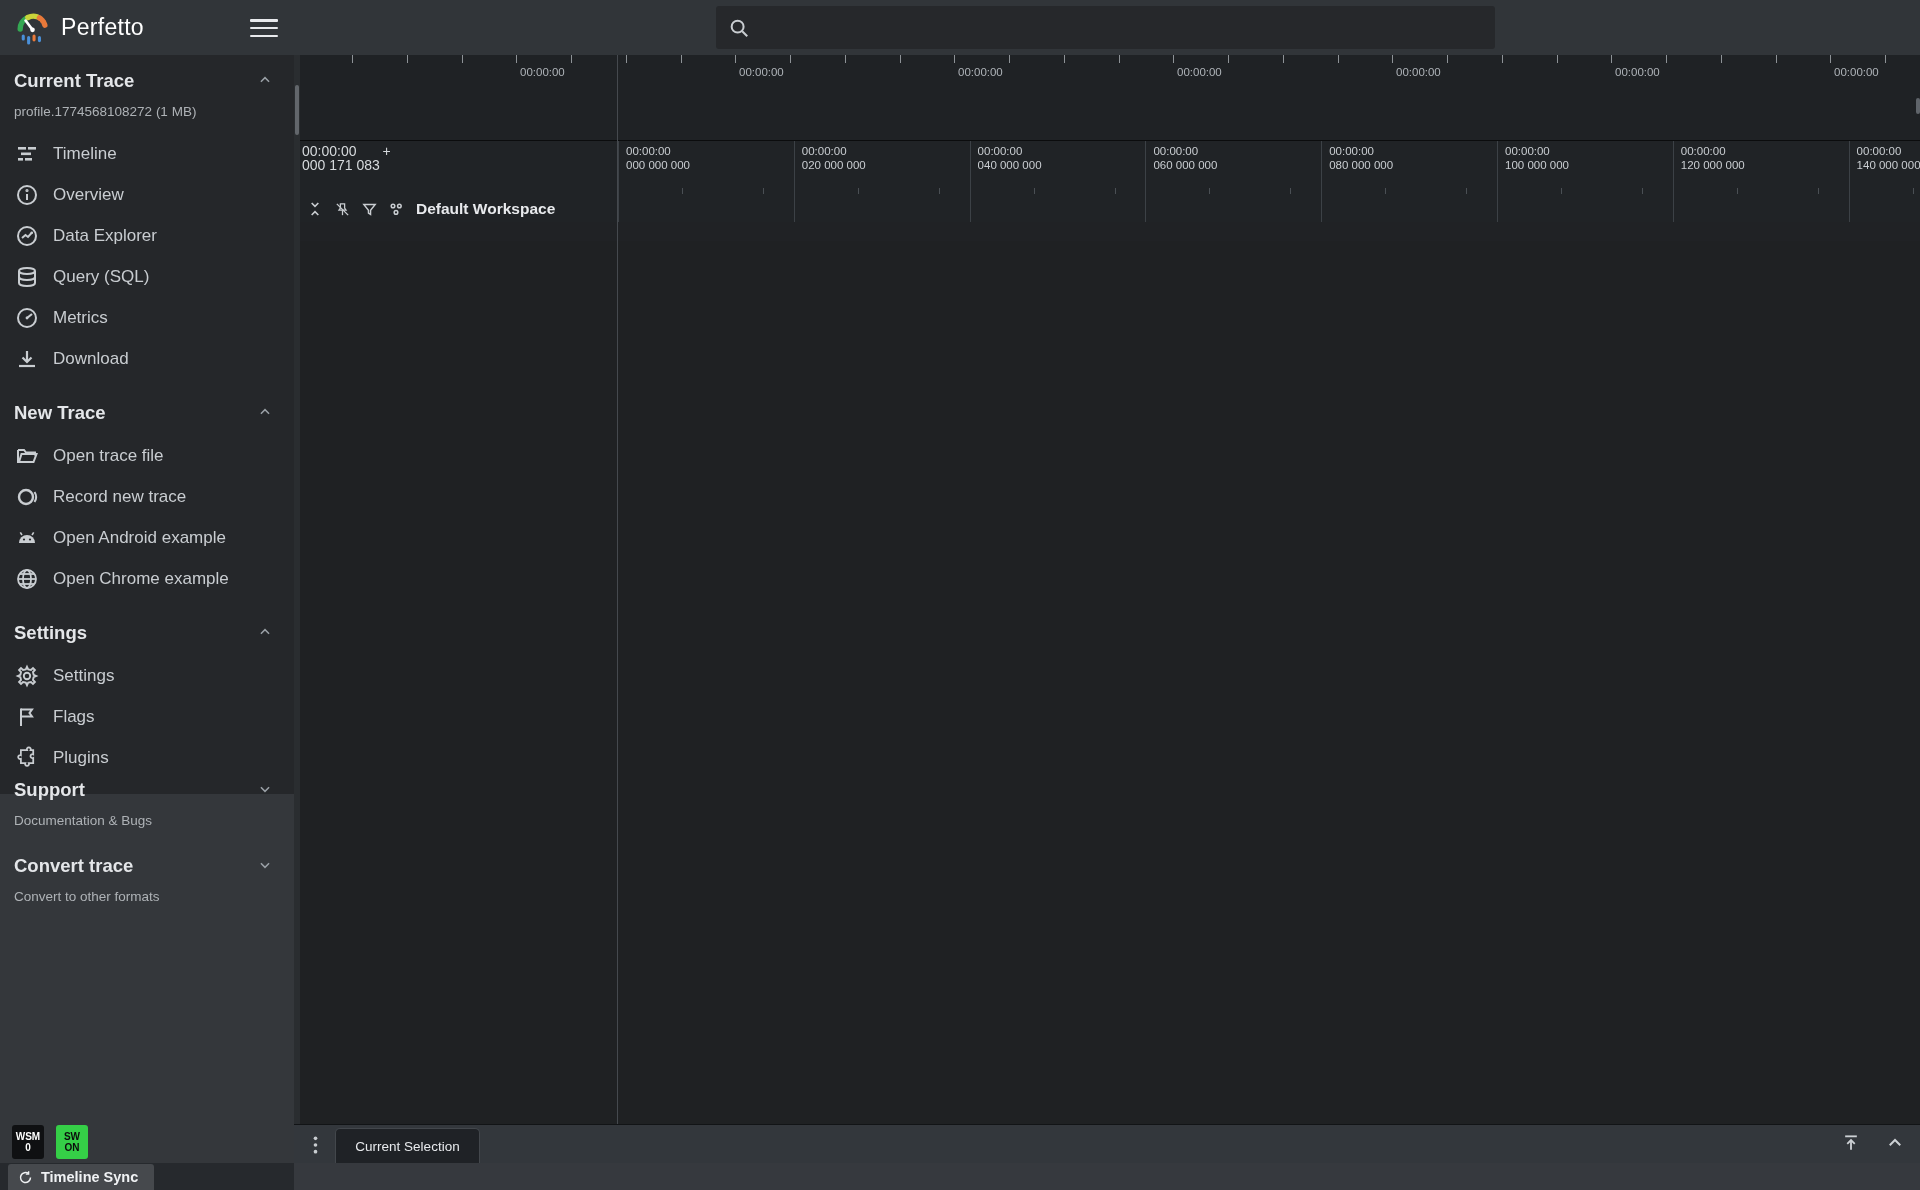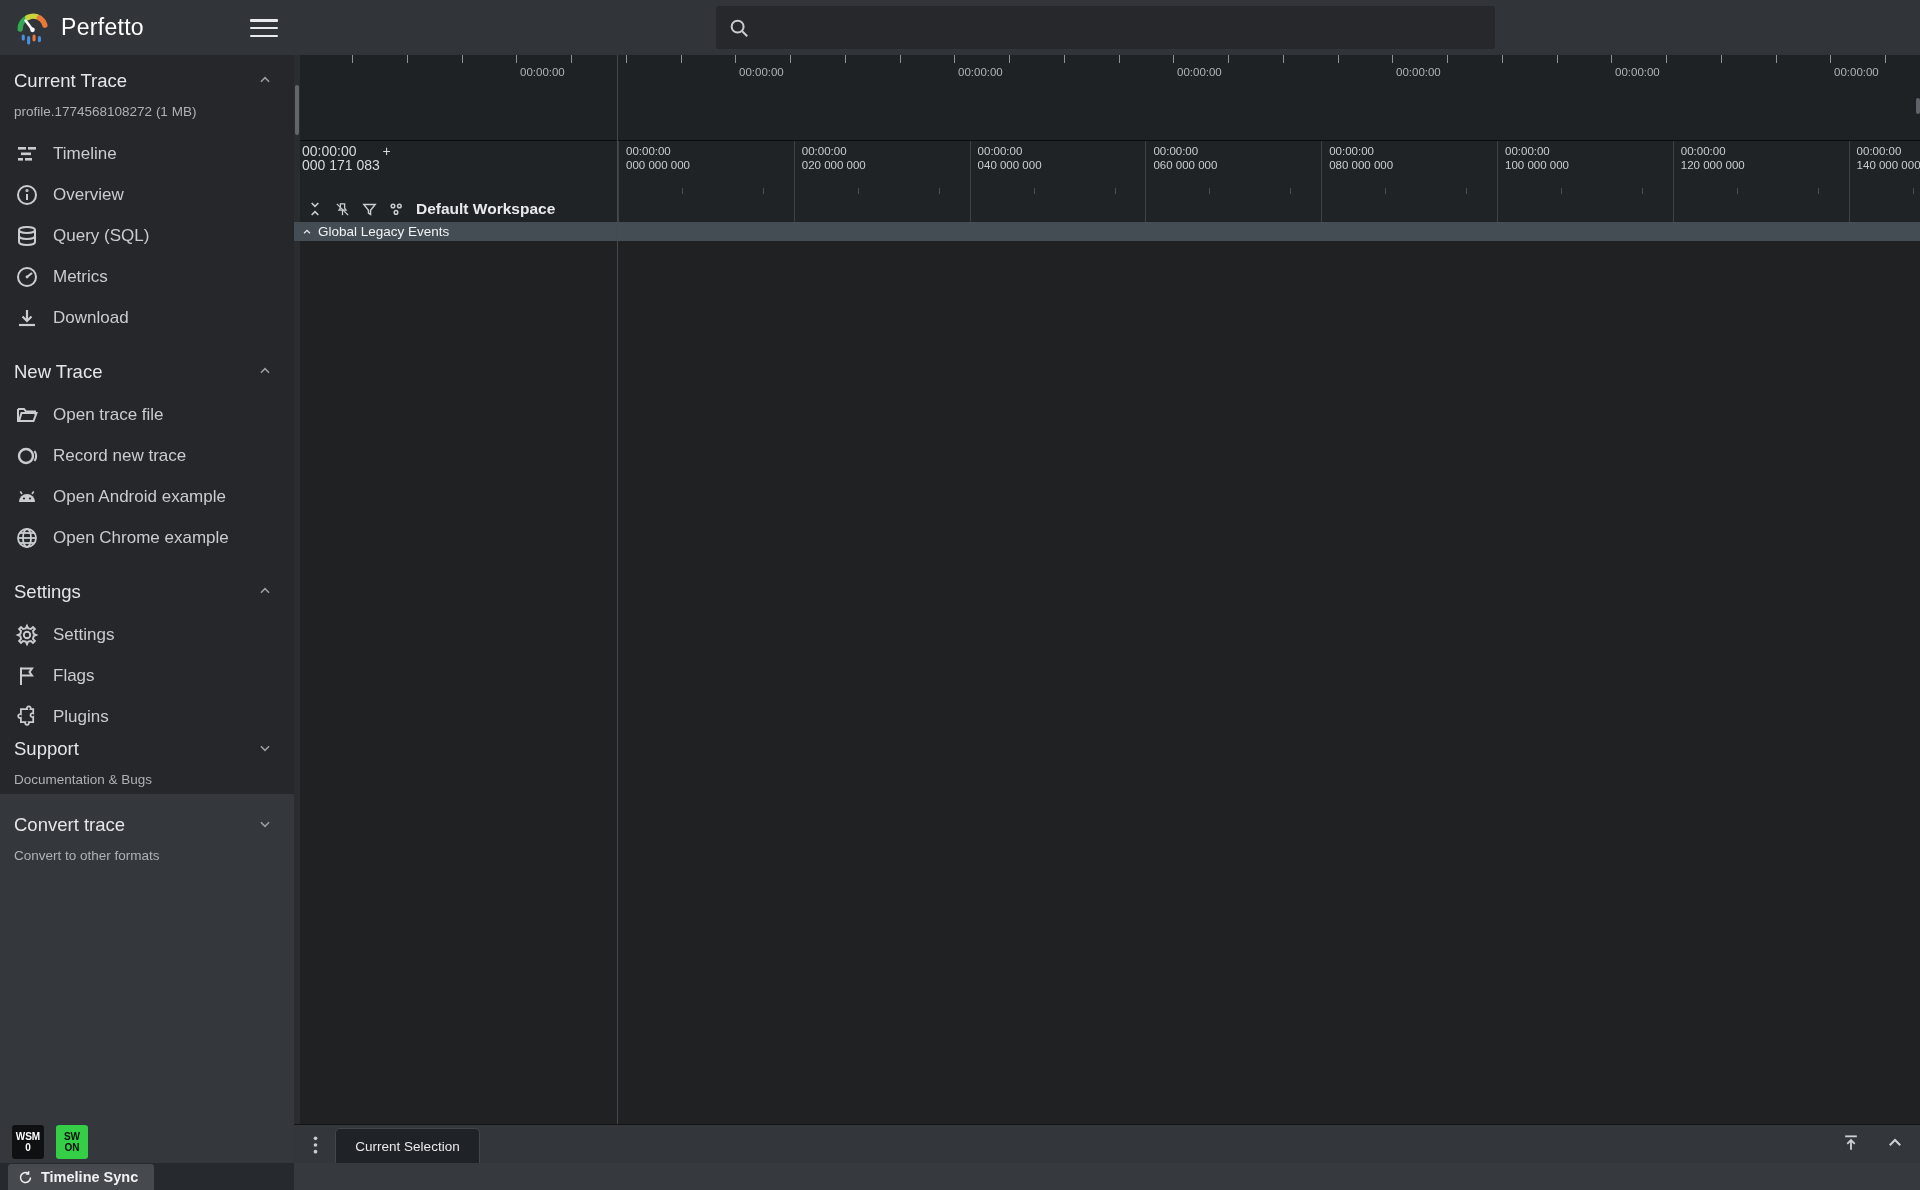--- a/index.html
+++ b/index.html
@@ -15,21 +15,21 @@
   .hamburger span{display:block;height:2.5px;background:#e8eaed;border-radius:1px;}
   .searchbox{position:absolute;left:716px;top:6px;width:779px;height:43px;background:#26282b;border-radius:3px;display:flex;align-items:center;padding:0 12px;}
   .searchbox svg{flex:0 0 auto;margin-right:16px;}
   .searchbox input{flex:1;background:transparent;border:none;outline:none;color:#e8eaed;font-size:17.5px;font-family:"Liberation Sans",sans-serif;}
   .searchbox input::placeholder{color:#9aa0a6;}
 
   
   .sidebar{position:absolute;left:0;top:55px;width:294px;height:1108px;background:#25272a;z-index:25;}
   .sidebar-bottom-bg{position:absolute;left:0;top:739px;width:294px;height:369px;background:#34373b;}
   .side-scroll{position:absolute;left:0;top:0;width:294px;}
-  .side-header{display:flex;align-items:center;justify-content:space-between;padding:0 22px 0 14px;color:#e4e6e9;font-size:18.5px;font-weight:400;height:24px;margin-top:22px;}
+  .side-header{display:flex;align-items:center;justify-content:space-between;padding:0 22px 0 14px;color:#e4e6e9;font-size:18.5px;font-weight:700;height:24px;margin-top:22px;}
   .side-header:first-child{margin-top:14px;}
   .side-sub{color:#aeb2b6;font-size:13.5px;padding:0 14px;height:24px;margin-top:6px;display:flex;align-items:center;}
   .side-items{margin-top:10px;}
   .side-item{display:flex;align-items:center;height:41px;padding:0 10px 0 14px;color:#c9cdd1;font-size:17px;cursor:pointer;}
   .side-item .ic{width:26px;height:26px;margin-right:13px;display:flex;align-items:center;justify-content:center;flex:0 0 auto;}
   .chev{width:14px;height:14px;flex:0 0 auto;}
   .badge{position:absolute;width:32px;height:34px;border-radius:3px;display:flex;flex-direction:column;align-items:center;justify-content:center;font-size:10px;font-weight:bold;line-height:11px;}
 
   
   .tl-lane{position:absolute;left:294px;top:55px;width:6px;height:1069px;background:#2a2d30;z-index:6;}
@@ -188,26 +188,20 @@
     <span class="tico">
       <svg width="18" height="18" viewBox="0 0 24 24" fill="none" stroke="#c9cdd1" stroke-width="2">
           <circle cx="8" cy="8" r="2.4"></circle>
           <circle cx="16.5" cy="8" r="2.4"></circle>
           <circle cx="12" cy="16.5" r="2.4"></circle>
         </svg>
     </span>
     <span class="ws-title">Default Workspace</span>
   </div>
 
-  <div class="group-header">
-    <svg width="10" height="10" viewBox="0 0 24 24" fill="none" stroke="#e8eaed" stroke-width="3">
-        <path d="M5 15 L12 8 L19 15"></path>
-      </svg>
-    <span>Global Legacy Events</span>
-  </div>
 
   <div class="tracks" id="tracks"></div>
 
   <div class="tl-lane">
       <div class="handle"></div>
     </div>
   <div class="right-handle"></div>
 
   <div class="topbar">
     <div class="brand">
@@ -262,20 +256,30 @@
           </div>
           <div class="side-item">
             <span class="ic">
               <svg width="24" height="24" viewBox="0 0 24 24" fill="none" stroke="#c9cdd1" stroke-width="2">
                 <circle cx="12" cy="12" r="9"></circle>
                 <line x1="12" y1="11" x2="12" y2="17"></line>
                 <circle cx="12" cy="7.5" r="0.6" fill="#c9cdd1"></circle>
               </svg>
             </span>
             <span>Overview</span>
+          </div>
+          <div class="side-item">
+            <span class="ic">
+              <svg width="24" height="24" viewBox="0 0 24 24" fill="none" stroke="#c9cdd1" stroke-width="2">
+                <circle cx="12" cy="12" r="9"></circle>
+                <path d="M7 14 l3.5 -3 l2.5 2 l4 -4.5"></path>
+                <circle cx="16.8" cy="8.7" r="1.3" fill="#c9cdd1" stroke="none"></circle>
+              </svg>
+            </span>
+            <span>Data Explorer</span>
           </div>
           <div class="side-item">
             <span class="ic">
               <svg width="24" height="24" viewBox="0 0 24 24" fill="none" stroke="#c9cdd1" stroke-width="2">
                 <ellipse cx="12" cy="6" rx="8" ry="3"></ellipse>
                 <path d="M4 6 v6 c0 1.7 3.6 3 8 3 s8 -1.3 8 -3 V6"></path>
                 <path d="M4 12 v6 c0 1.7 3.6 3 8 3 s8 -1.3 8 -3 v-6"></path>
               </svg>
             </span>
             <span>Query (SQL)</span>

